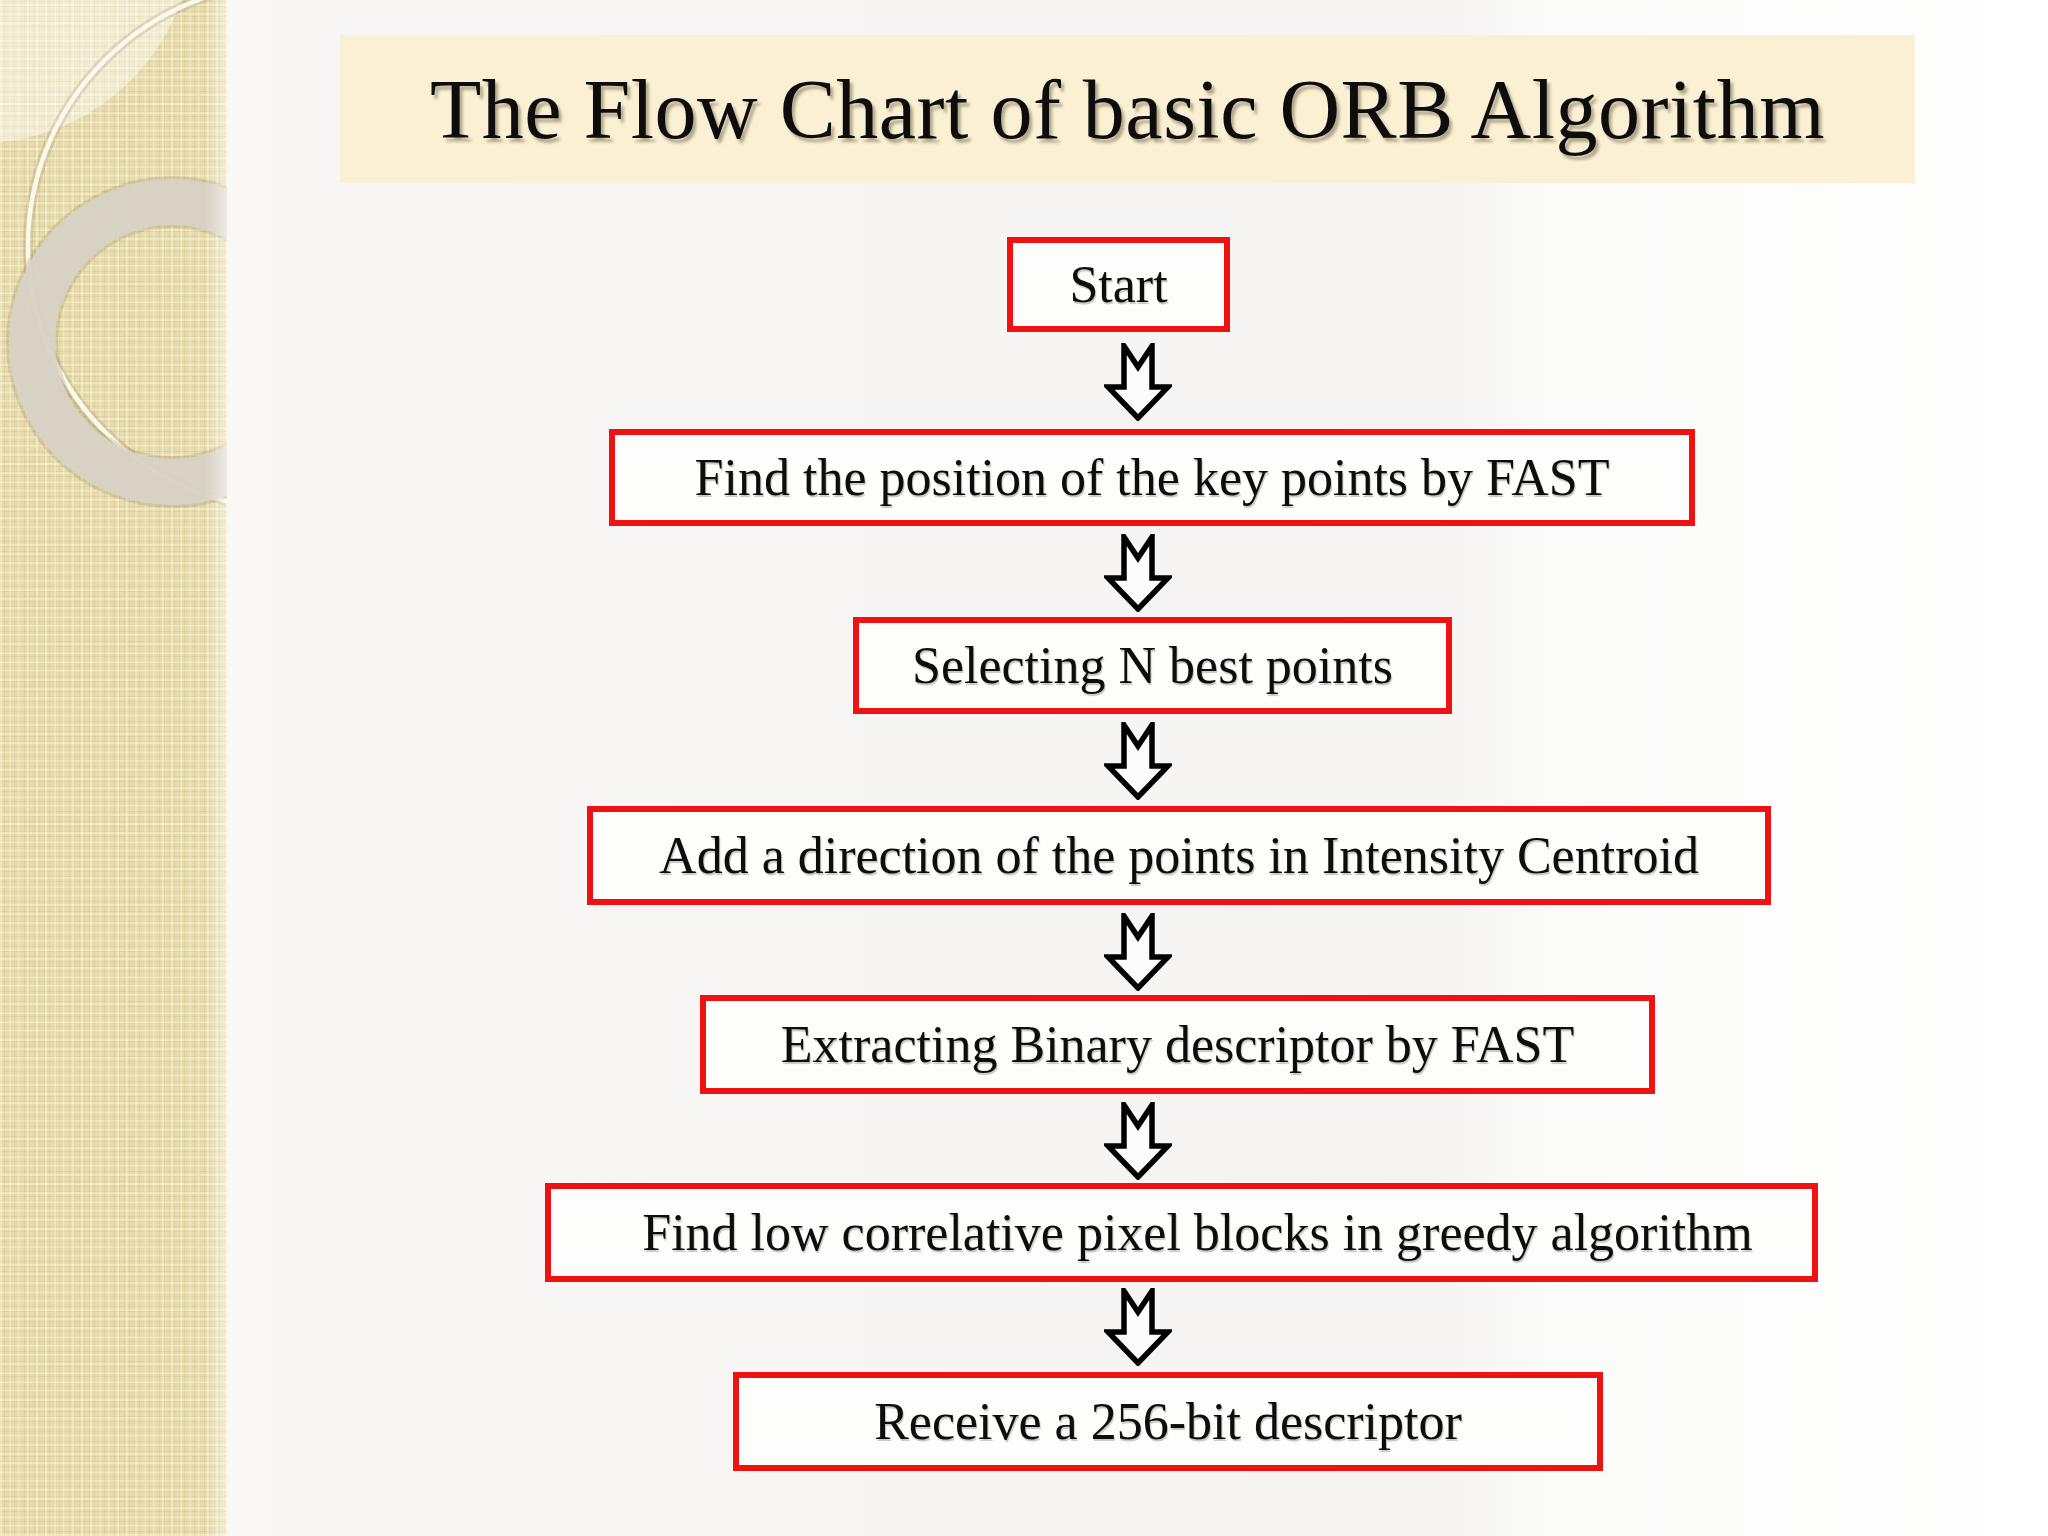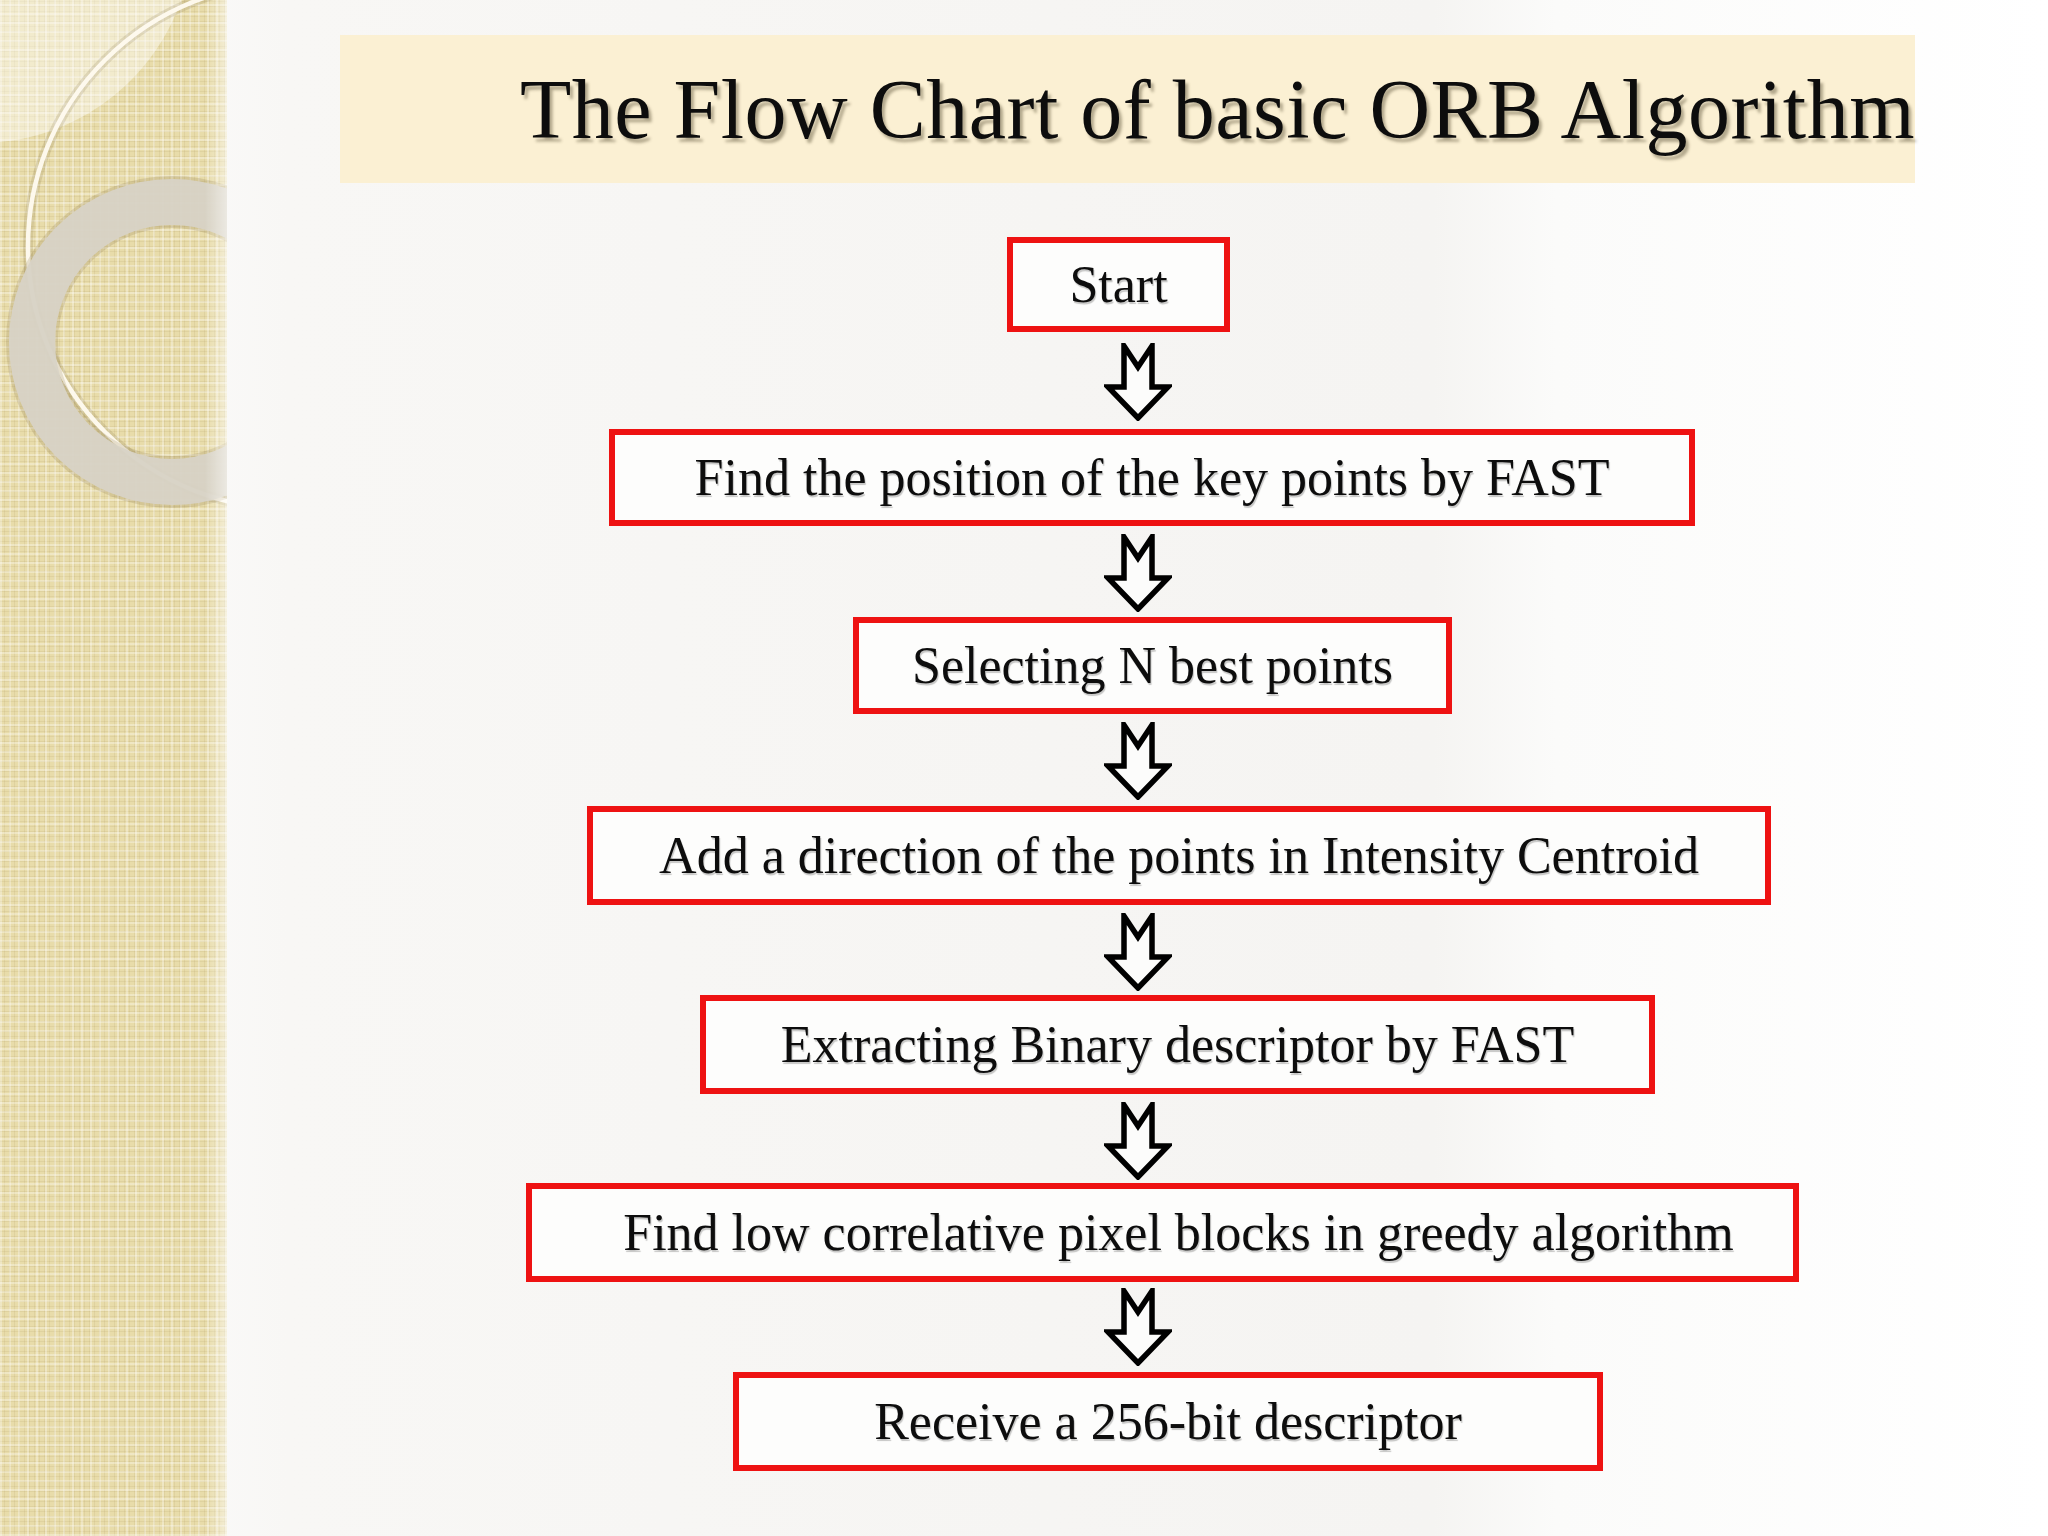--- a/index.html
+++ b/index.html
@@ -33,21 +33,21 @@
   .sidebar::after{
     content:"";position:absolute;top:0;right:0;width:22px;height:100%;
     background:linear-gradient(90deg, rgba(255,255,255,0), rgba(255,255,255,0.5));
   }
   .sidebar svg{position:absolute;left:0;top:0;}
 
   
   .title-band{
     position:absolute;left:340px;top:35px;width:1575px;height:148px;
     background:var(--title-bg);
-    display:flex;align-items:center;justify-content:flex-end;
+    display:flex;align-items:center;justify-content:center;
   }
   .title-band h1{
     font-size:84px;font-weight:normal;color:var(--ink);white-space:nowrap;
     text-shadow:3px 4px 3px rgba(70,60,35,0.40);
     letter-spacing:0.5px;
   }
 
   
   .node{
     position:absolute;
@@ -104,21 +104,21 @@
     <svg class="arrow" style="left:1104px;top:913px;" viewBox="0 0 68 78" aria-hidden="true">
       <path d="M20 3 L20 44 L4 44 L34 75 L64 44 L48 44 L48 3 L34 24 Z"></path>
     </svg>
 
     <div class="node" style="left:700px;top:995px;width:955px;height:99px;">Extracting Binary descriptor by FAST</div>
 
     <svg class="arrow" style="left:1104px;top:1102px;" viewBox="0 0 68 78" aria-hidden="true">
       <path d="M20 3 L20 44 L4 44 L34 75 L64 44 L48 44 L48 3 L34 24 Z"></path>
     </svg>
 
-    <div class="node" style="left:526px;top:1183px;width:1273px;height:99px;padding-left:32px;">Find low correlative pixel blocks in greedy algorithm</div>
+    <div class="node" style="left:545px;top:1183px;width:1273px;height:99px;padding-left:32px;">Find low correlative pixel blocks in greedy algorithm</div>
 
     <svg class="arrow" style="left:1104px;top:1288px;" viewBox="0 0 68 78" aria-hidden="true">
       <path d="M20 3 L20 44 L4 44 L34 75 L64 44 L48 44 L48 3 L34 24 Z"></path>
     </svg>
 
     <div class="node" style="left:733px;top:1372px;width:870px;height:99px;">Receive a 256-bit descriptor</div>
 
   </section>
 </div>
 

